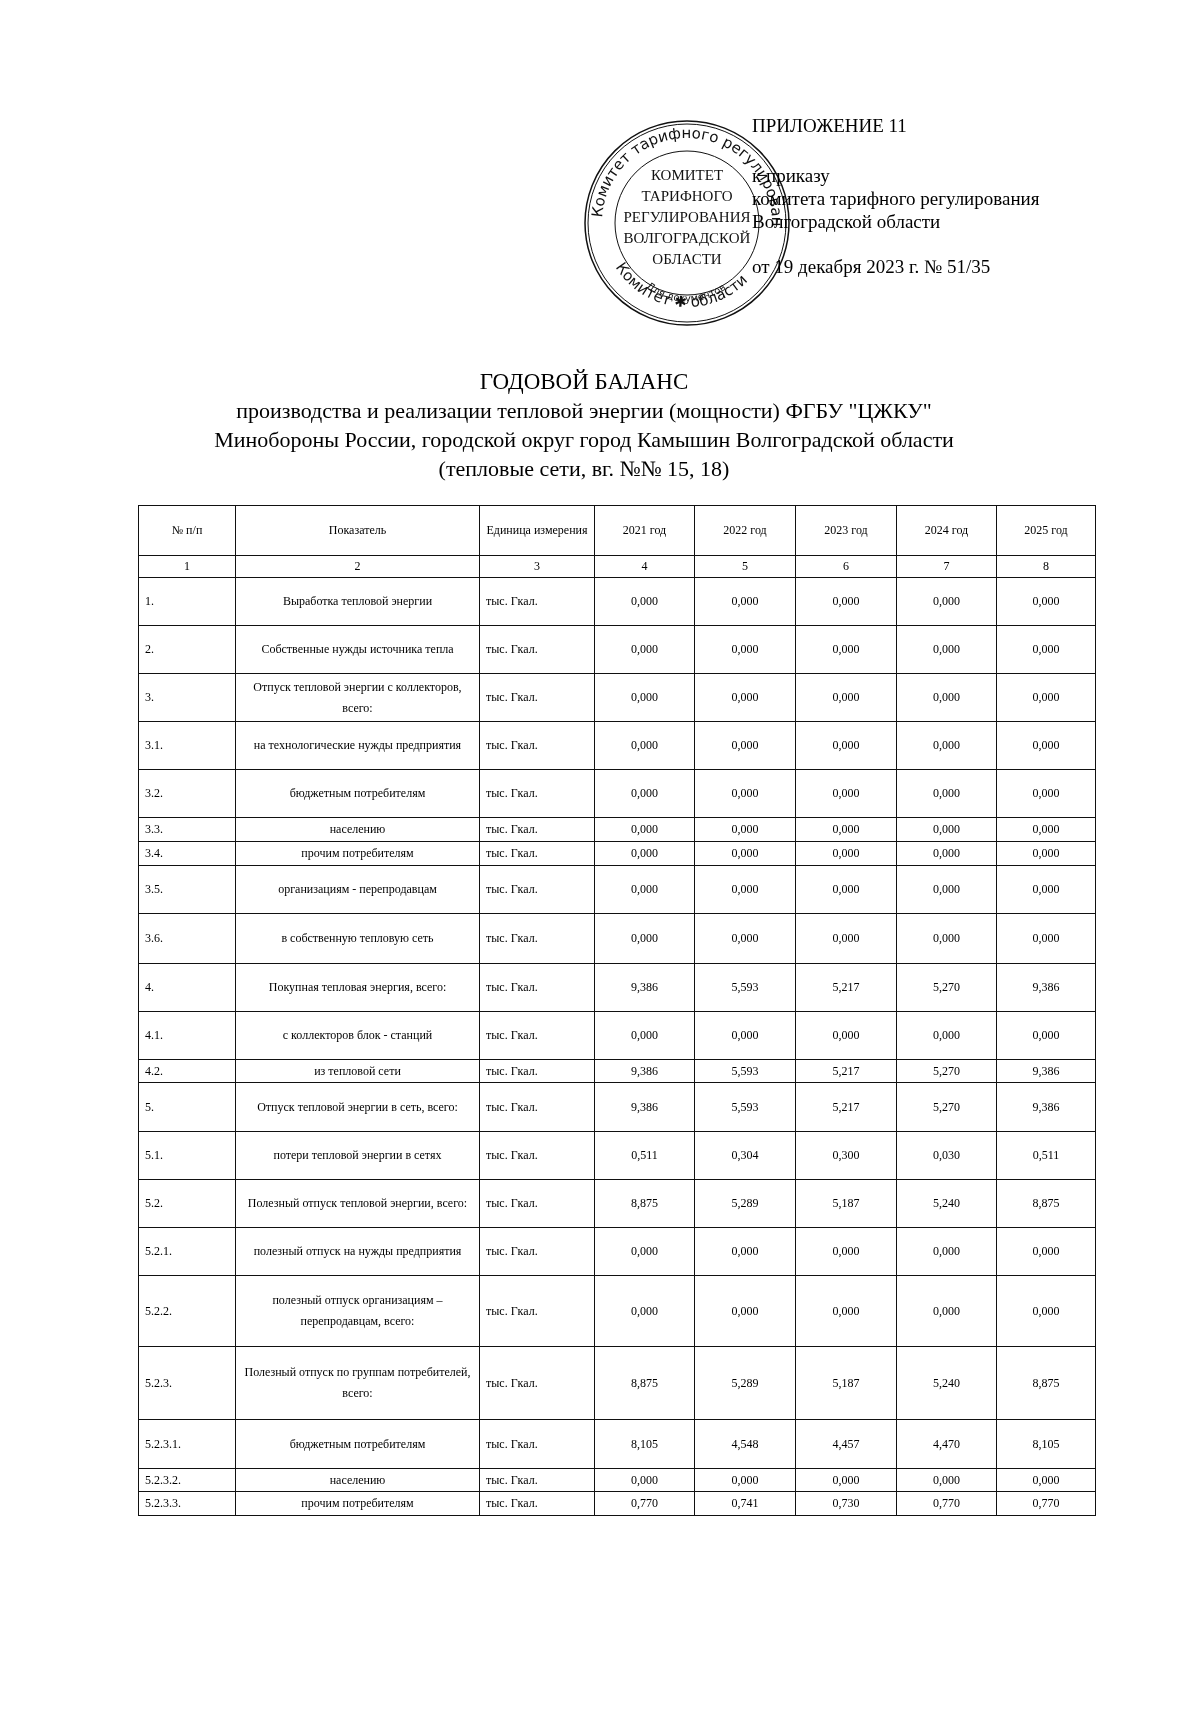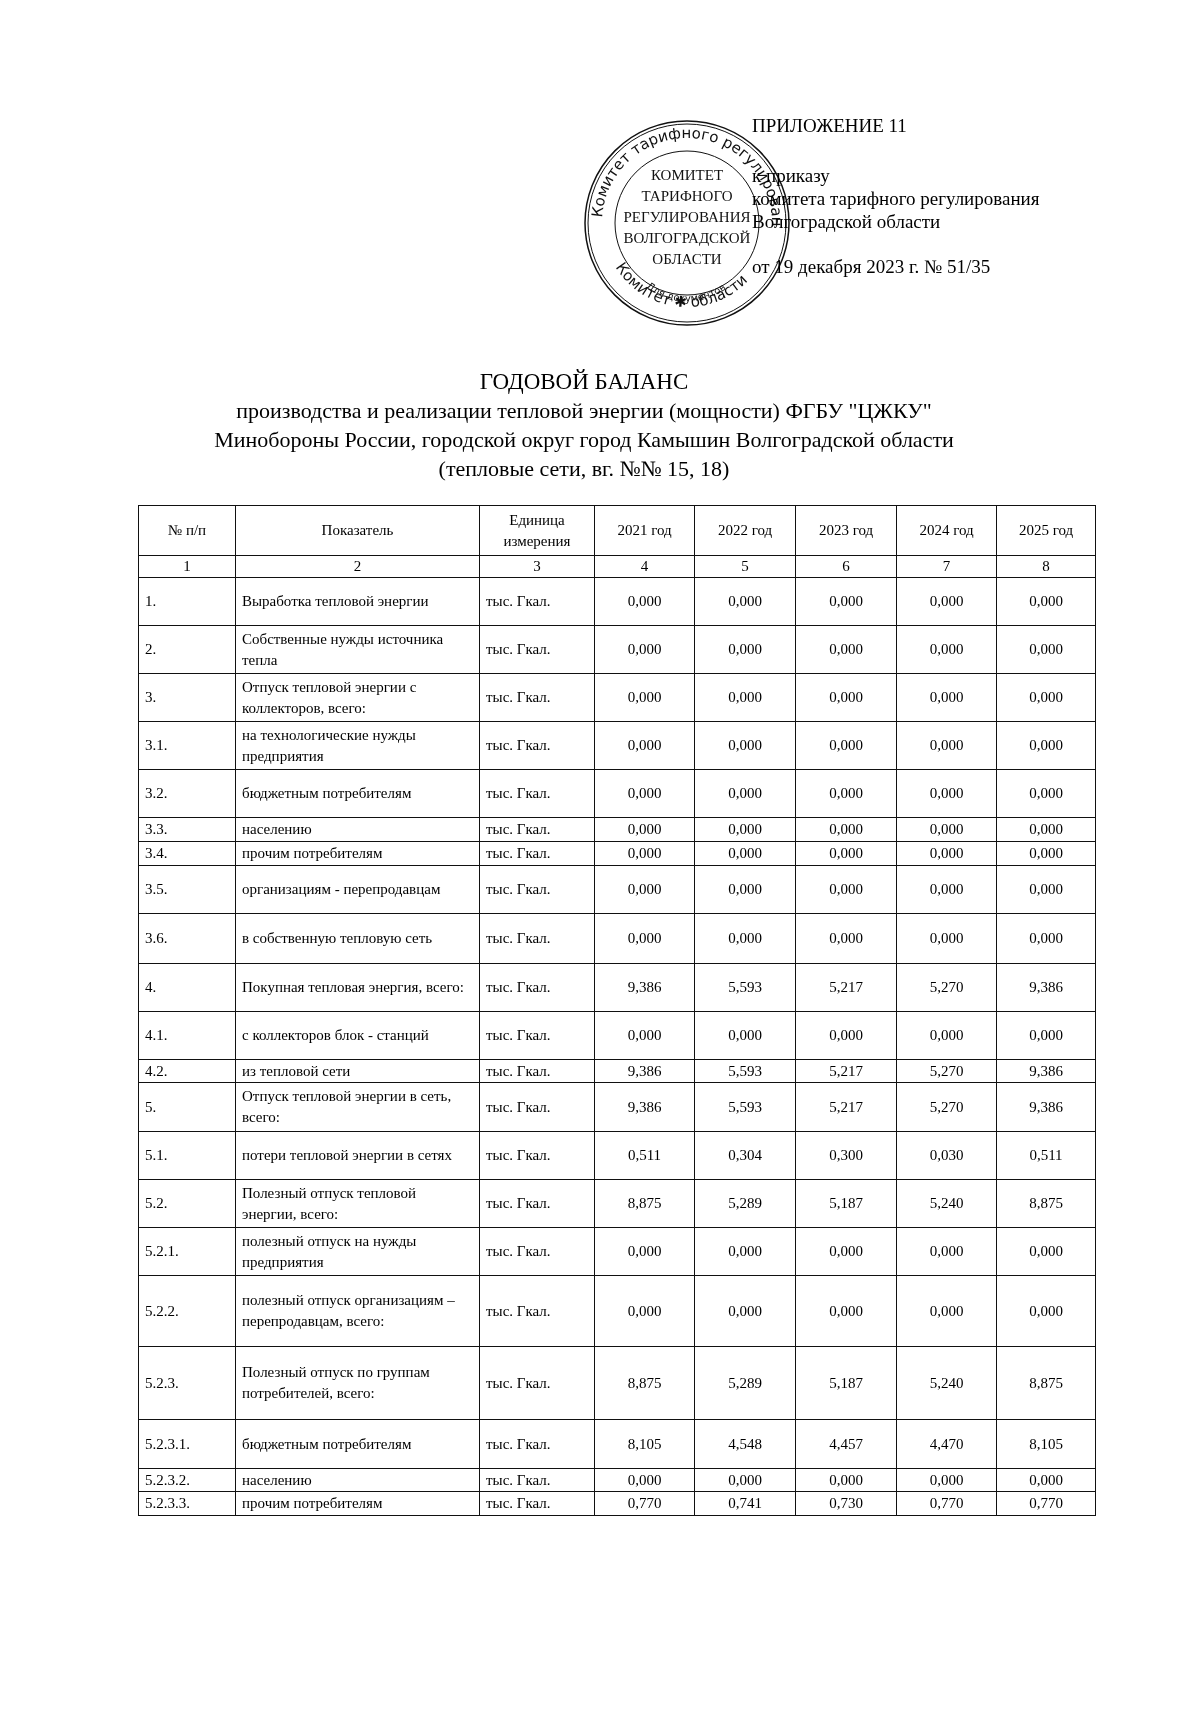--- a/index.html
+++ b/index.html
@@ -16,29 +16,29 @@
   .approval .line { white-space: nowrap; }
   .approval .gap1 { height: 27px; }
   .approval .gap2 { height: 22px; }
   .title-block {
     position: absolute; left: 0; top: 367px; width: 1168px; text-align: center;
     font-size: 22px; line-height: 29px;
   }
   .title-block .main-title { font-size: 23px; }
   table.balance {
     position: absolute; left: 138px; top: 505px; border-collapse: collapse;
-    font-size: 15px; table-layout: fixed;
+    font-size: 12px; table-layout: fixed;
   }
   table.balance td, table.balance th {
     border: 1.5px solid #111; padding: 0 6px; font-weight: normal;
     vertical-align: middle; line-height: 21px;
   }
   table.balance th { text-align: center; }
   .c-num { text-align: left; }
-  .c-name { text-align: left; font-family: Liberation Serif, serif; }
+  .c-name { text-align: center; font-family: Liberation Serif, serif; }
   .c-unit { text-align: left; }
   .c-val { text-align: center; }
   .hdr-row { height: 50px; }
   .idx-row { height: 21px; }
   .idx-row td { text-align: center; }
 </style>
 </head>
 <body>
 
 <svg class="stamp" viewBox="0 0 210 210">

